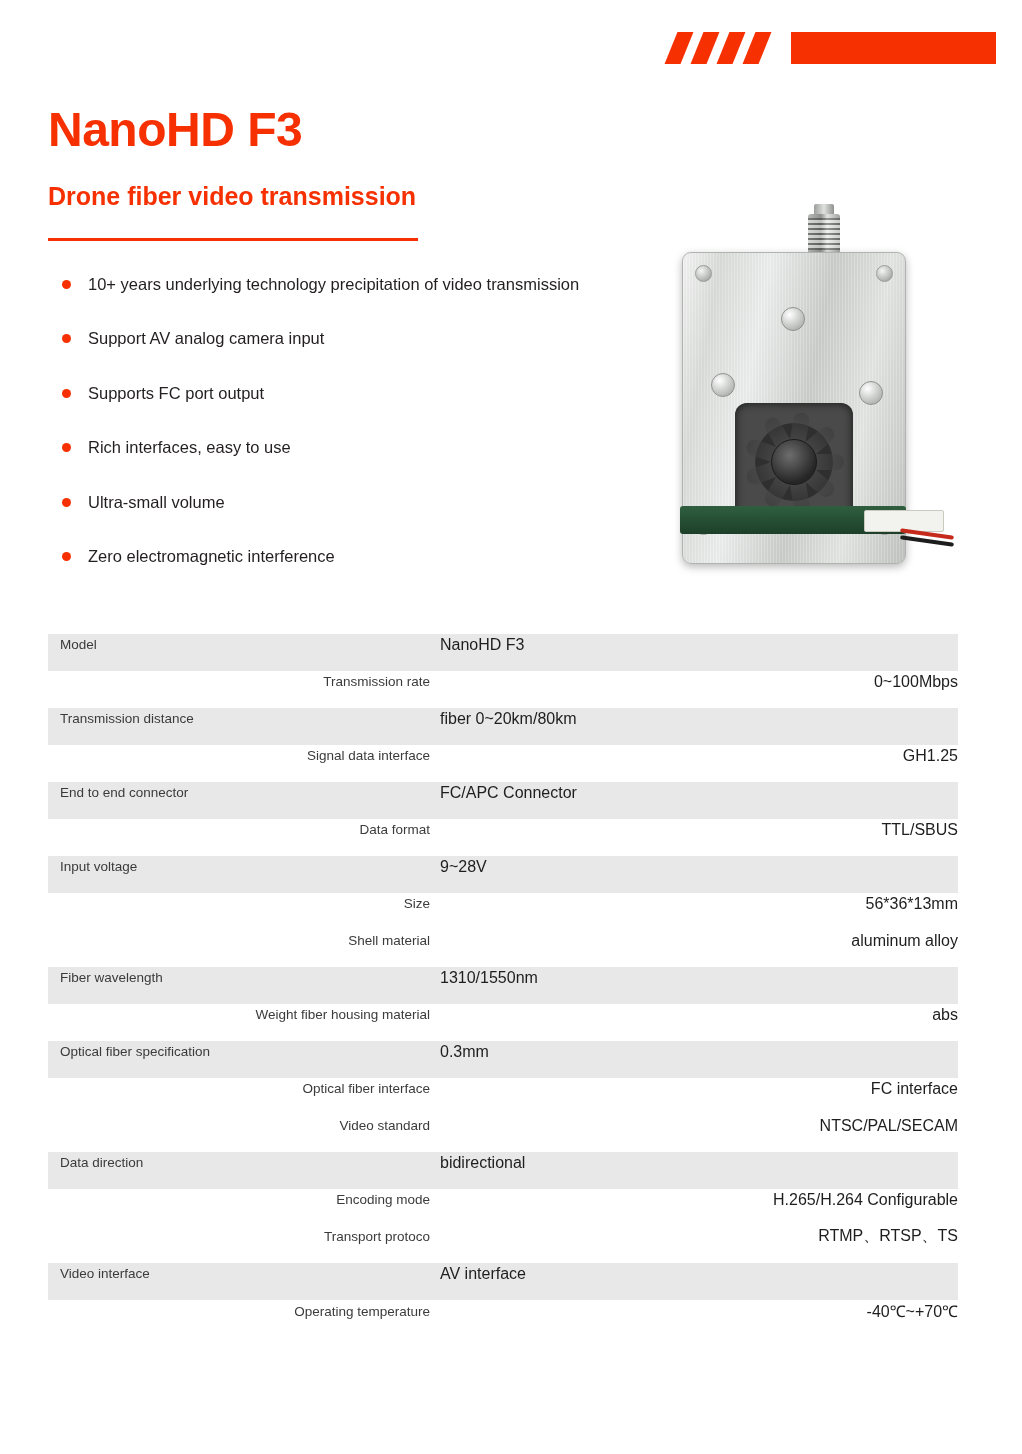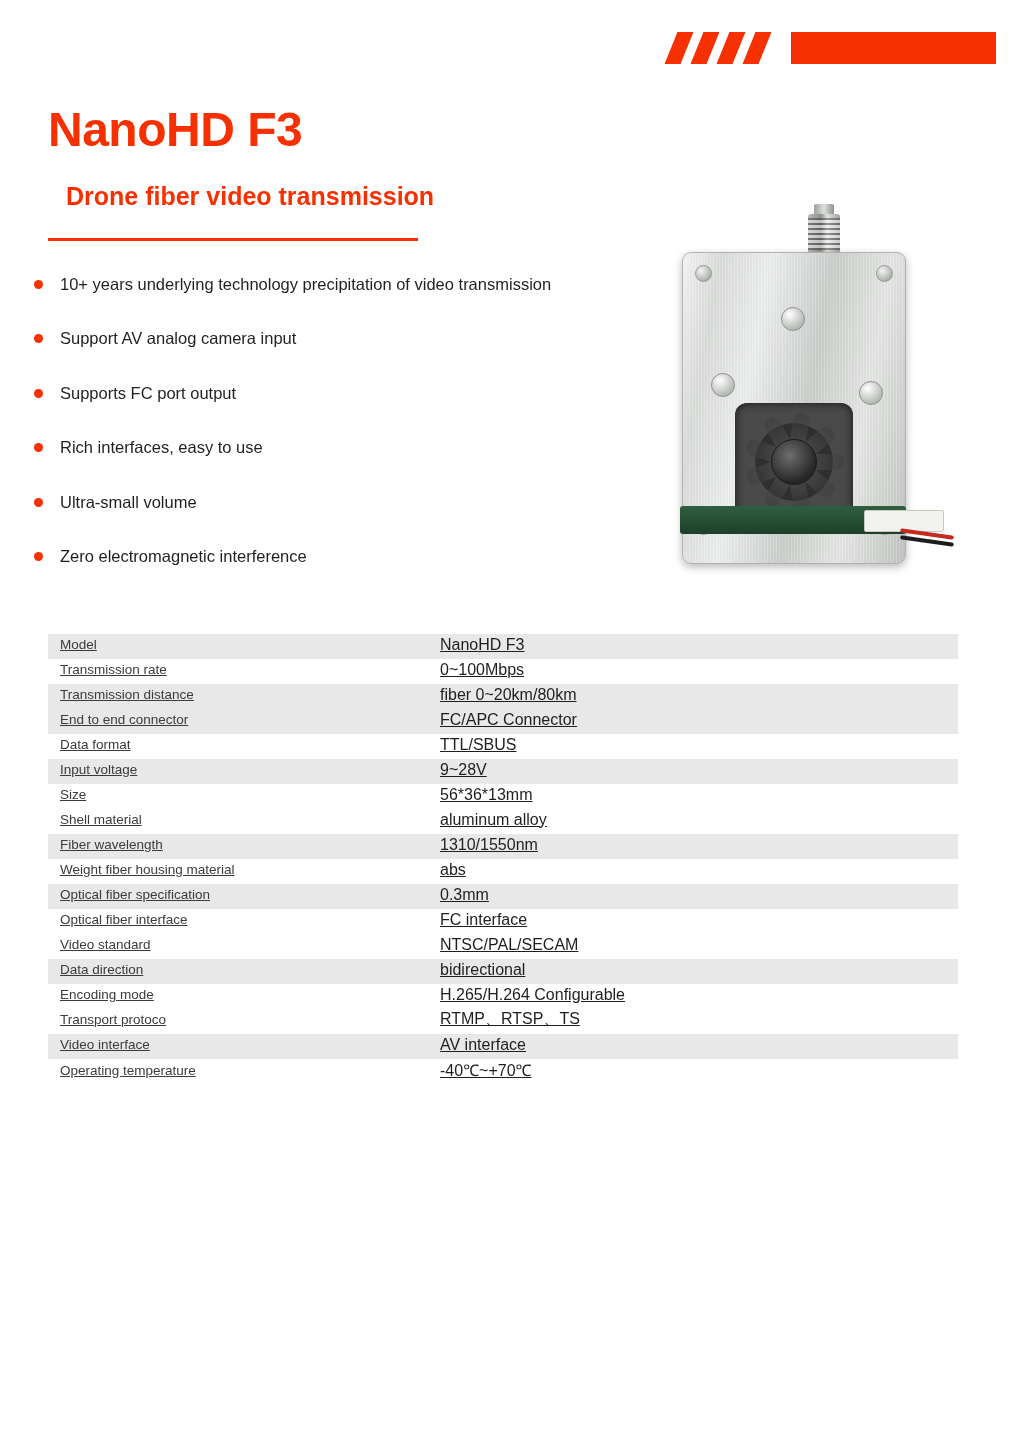--- a/index.html
+++ b/index.html
@@ -58,35 +58,34 @@
     letter-spacing: -0.5px;
     line-height: 1.1;
   }
   .subtitle {
     position: absolute;
     left: 48px;
     top: 182px;
     font-size: 25px;
     font-weight: bold;
     color: #f63000;
-    margin-left: 18px;
   }
   .rule {
     position: absolute;
     left: 48px;
     top: 238px;
     width: 370px;
     height: 3px;
     background: #f63000;
   }
 
   
   .features {
     position: absolute;
-    left: 32px;
+    left: 60px;
     top: 274px;
     width: 600px;
     list-style: none;
     margin: 0;
     padding: 0;
   }
   .features li {
     position: relative;
     padding-left: 28px;
     margin-bottom: 33px;
@@ -255,26 +254,25 @@
 
   
   .spec-table {
     position: absolute;
     left: 48px;
     top: 634px;
     width: 910px;
     border-collapse: collapse;
   }
   .spec-table tr.odd td { background: #e8e8e8; }
-  .spec-table tr.even td { background: #ffffff; }
+  .spec-table tr.even td { background: #ffffff; text-align: right; }
   .spec-table td {
     height: 21px;
-    padding: 0 0 4px 12px;
+    padding: 0 0 16px 12px;
     vertical-align: middle;
-    text-decoration: underline;
   }
   .spec-table td.k {
     width: 370px;
     font-size: 13.5px;
     color: #3b3b3b;
   }
   .spec-table td.v {
     font-size: 16px;
     color: #1e1e1e;
     padding-left: 10px;
@@ -359,20 +357,24 @@
       <td class="v">NanoHD F3</td>
     </tr>
     <tr class="even">
       <td class="k">Transmission rate</td>
       <td class="v">0~100Mbps</td>
     </tr>
     <tr class="odd">
       <td class="k">Transmission distance</td>
       <td class="v">fiber 0~20km/80km</td>
     </tr>
+    <tr class="even">
+      <td class="k">Signal data interface</td>
+      <td class="v">GH1.25</td>
+    </tr>
     <tr class="odd">
       <td class="k">End to end connector</td>
       <td class="v">FC/APC Connector</td>
     </tr>
     <tr class="even">
       <td class="k">Data format</td>
       <td class="v">TTL/SBUS</td>
     </tr>
     <tr class="odd">
       <td class="k">Input voltage</td>

